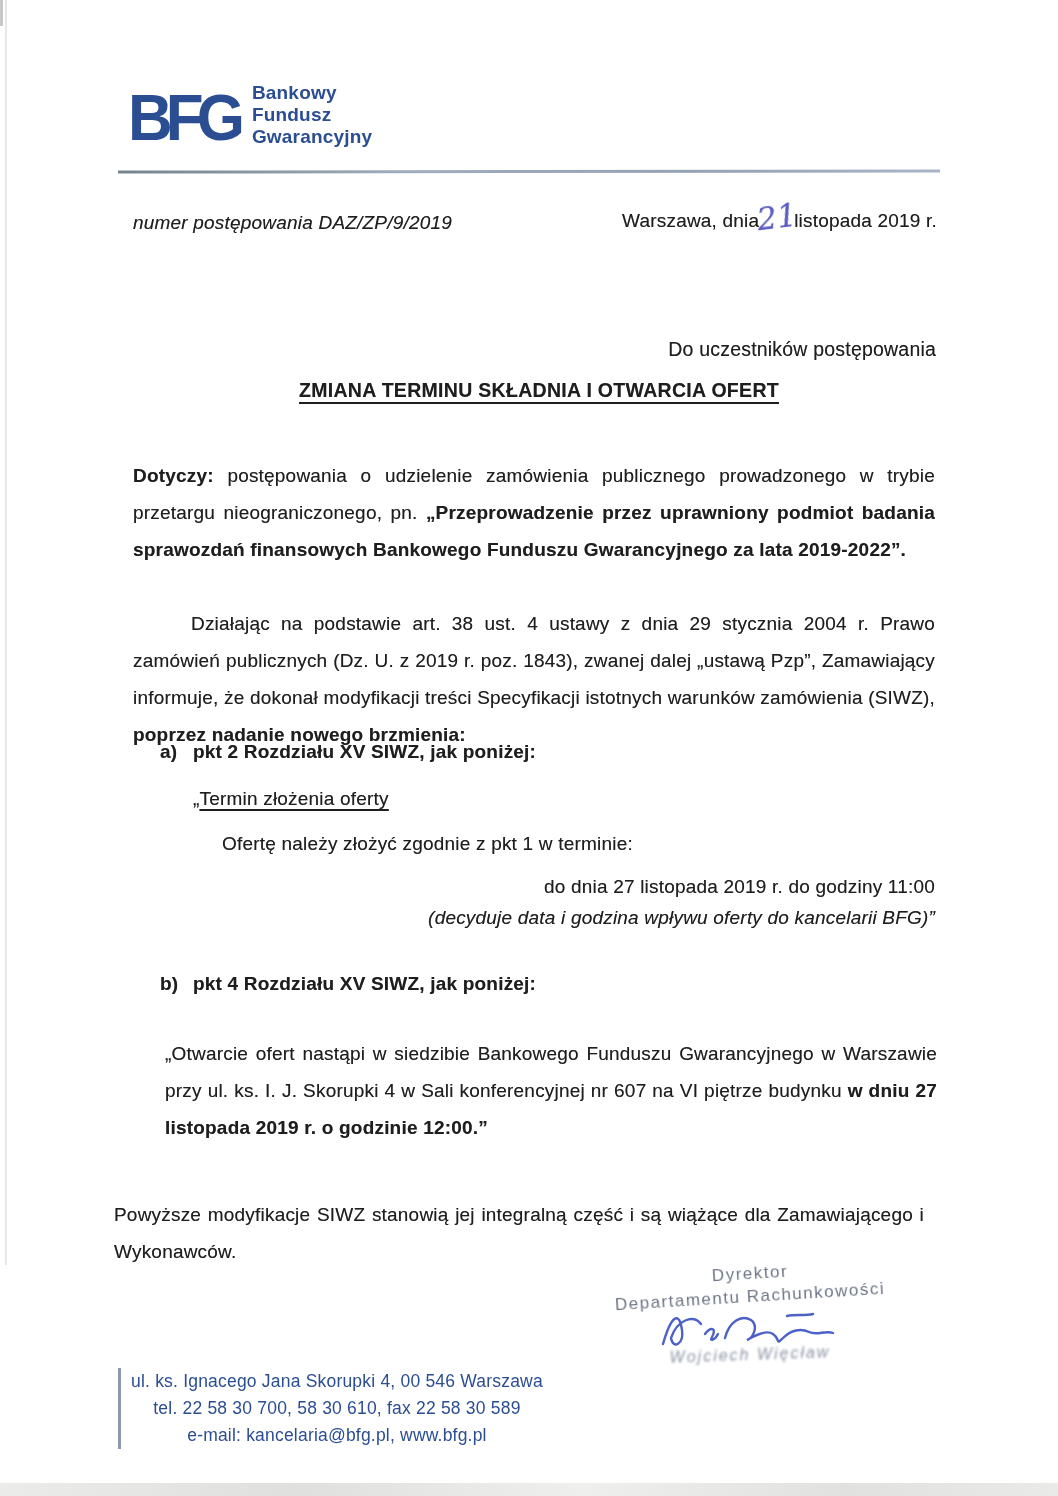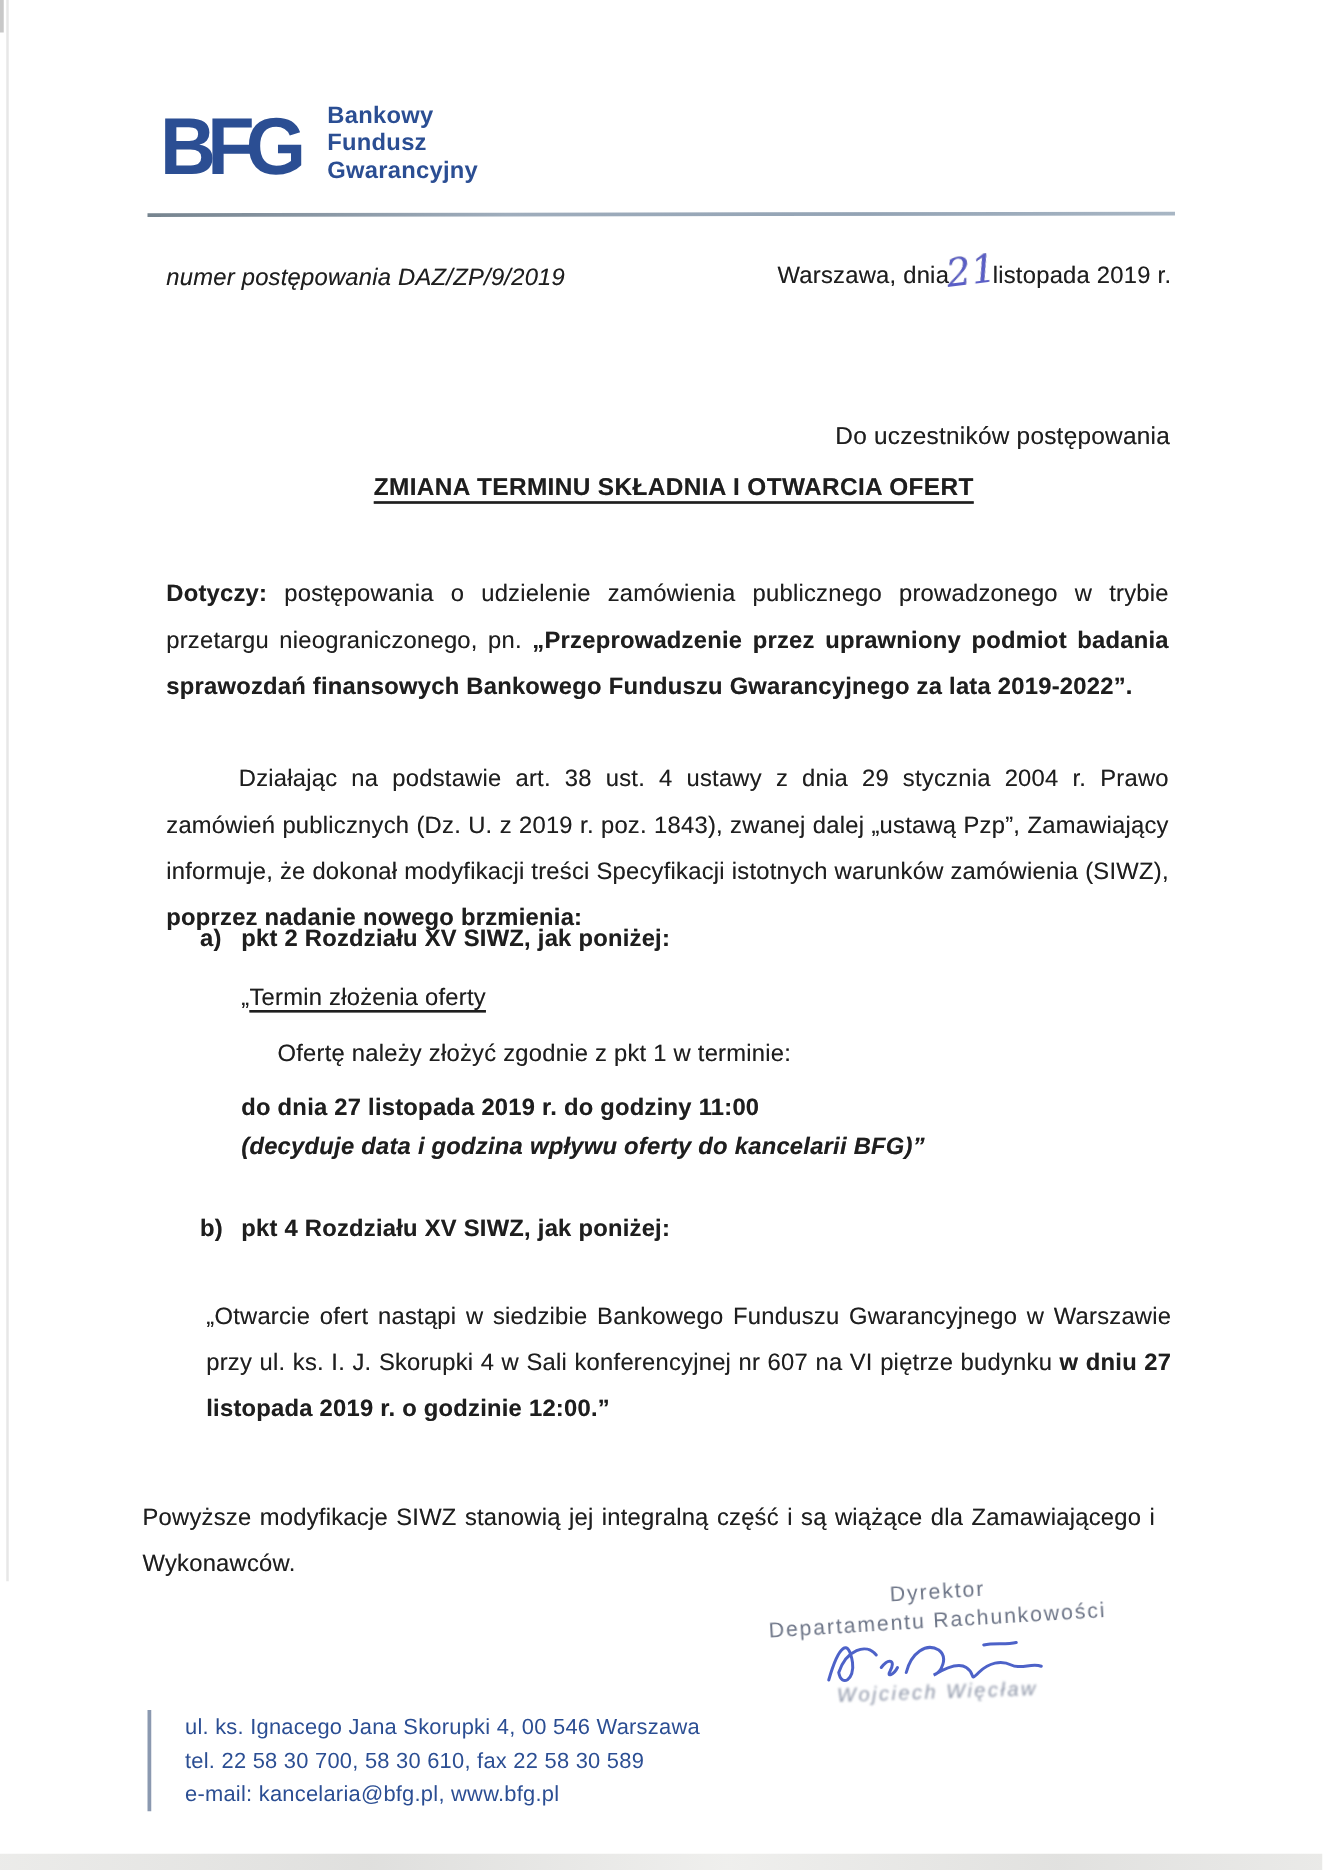--- a/index.html
+++ b/index.html
@@ -9,21 +9,21 @@
     font-family:"Liberation Sans", sans-serif;
     font-size:19px;letter-spacing:0.2px;
   }
   .soft{text-shadow:0 0 0.5px rgba(30,30,30,0.5);}
   
   .logo{position:absolute;left:128px;top:78px;display:flex;align-items:flex-end;}
   .logo-acronym{
     font-size:62px;font-weight:bold;letter-spacing:-7px;line-height:60px;
     color:#2b4e93;transform:scaleY(1.04);
   }
-  .logo-wordmark{margin-left:24px;padding-top:4px;color:#2b4e93;
+  .logo-wordmark{margin-left:14px;padding-top:4px;color:#2b4e93;
     font-size:19px;font-weight:bold;line-height:22px;}
   
   .rule{position:absolute;left:118px;top:170px;width:822px;height:3px;
     background:linear-gradient(90deg,#76848f,#9fadbc 35%,#93a3b4 70%,#a8b6c4);
     transform:rotate(-0.08deg);}
   
   .refblock{position:absolute;left:133px;top:206px;line-height:33px;}
   .proc-number{font-style:italic;}
   .dateline{position:absolute;right:121px;top:210px;white-space:nowrap;}
   .hand-day{
@@ -45,37 +45,37 @@
   .intro{top:586px;text-indent:58px;}
   .b{font-weight:bold;}
   
   .list-head{position:absolute;left:160px;display:flex;line-height:24px;}
   .list-head .lbl{width:33px;flex:none;}
   .ah{top:740px;font-weight:bold;}
   .ah .lbl{font-weight:bold;}
   .term{position:absolute;left:193px;top:788px;}
   .term u{text-underline-offset:4px;text-decoration-thickness:1.5px;}
   .oferta{position:absolute;left:206px;top:833px;margin-left:16px;}
-  .center-line{position:absolute;left:193px;width:742px;text-align:left;font-weight:bold;}
+  .center-line{position:absolute;left:193px;width:742px;text-align:right;}
   .deadline{top:876px;}
   .note{top:907px;font-style:italic;}
   .bh{top:972px;font-weight:bold;}
   .bpara{position:absolute;left:165px;width:772px;top:1016px;line-height:37px;text-align:justify;}
   .closing{position:absolute;left:114px;width:810px;top:1177px;line-height:37px;text-align:justify;}
   
   .sig-block{position:absolute;left:600px;top:1262px;width:300px;text-align:center;}
   .stamp{color:#6e7688;letter-spacing:1.5px;font-size:17px;
     filter:blur(0.45px);transform:rotate(-3.5deg);line-height:23px;}
   .sig-svg{display:block;margin:-4px auto -10px auto;}
   .signer{color:#8e96a8;font-size:16px;letter-spacing:2px;font-style:italic;
     filter:blur(0.9px);transform:rotate(-2deg);}
   
   .footer{position:absolute;left:118px;top:1368px;
-    border-left:3px solid #8b99b0;padding-left:27px;
-    color:#2b4e93;font-size:17.5px;line-height:27px;}
+    border-left:3px solid #8b99b0;padding-left:10px;
+    color:#2b4e93;font-size:17.5px;line-height:27px;text-align:center;}
   
   .edge-line{position:absolute;left:5px;top:0;width:2px;height:1265px;background:#c9c9c9;opacity:0.45;}
   .corner-mark{position:absolute;left:0;top:0;width:3px;height:26px;background:#9a9a9a;opacity:0.55;}
   .bottom-band{position:absolute;left:0;bottom:0;width:100%;height:13px;opacity:0.85;
     background:linear-gradient(90deg,#e8e8e6,#dadad8 28%,#ececea 55%,#dcdcda 80%,#e6e6e4);}
 </style>
 </head>
 <body>
 
 <div class="corner-mark"></div>

